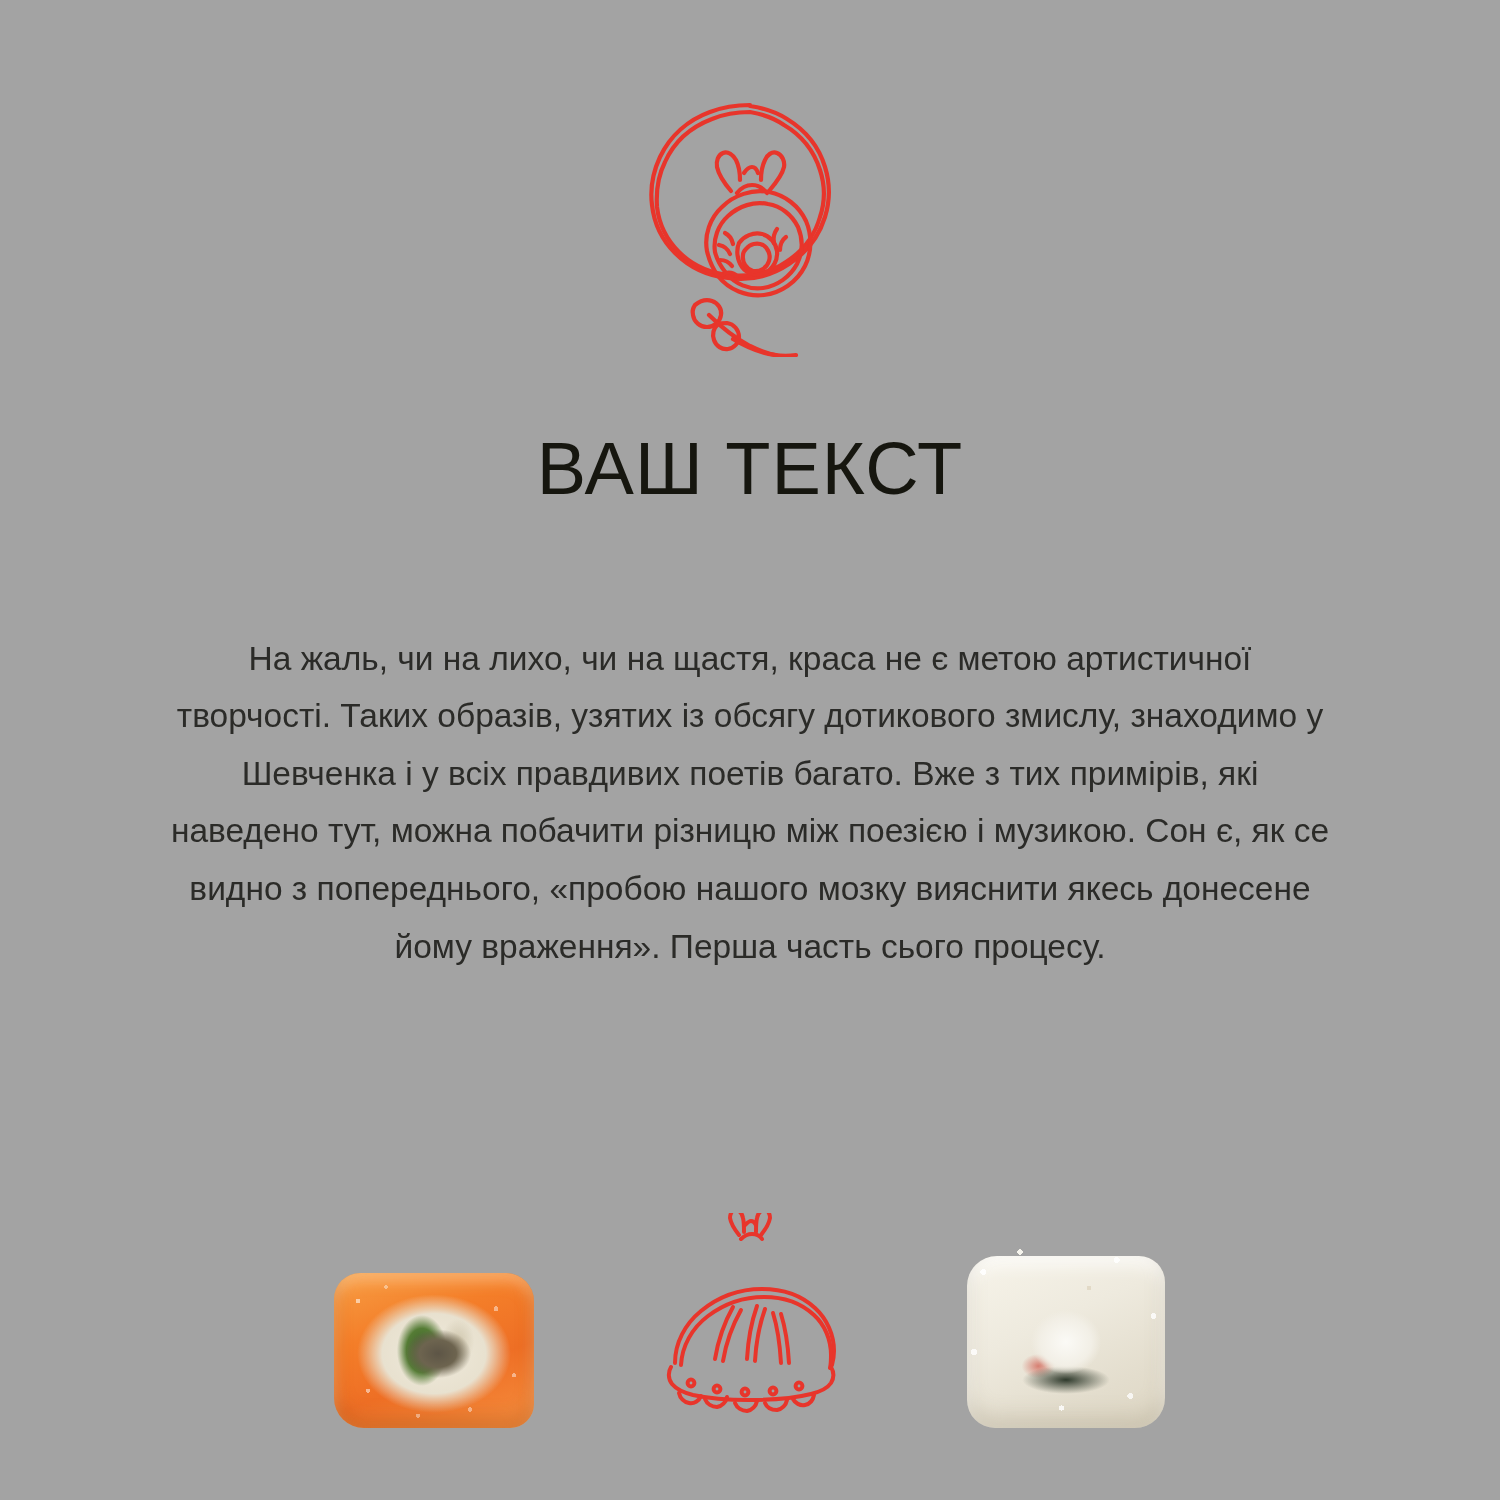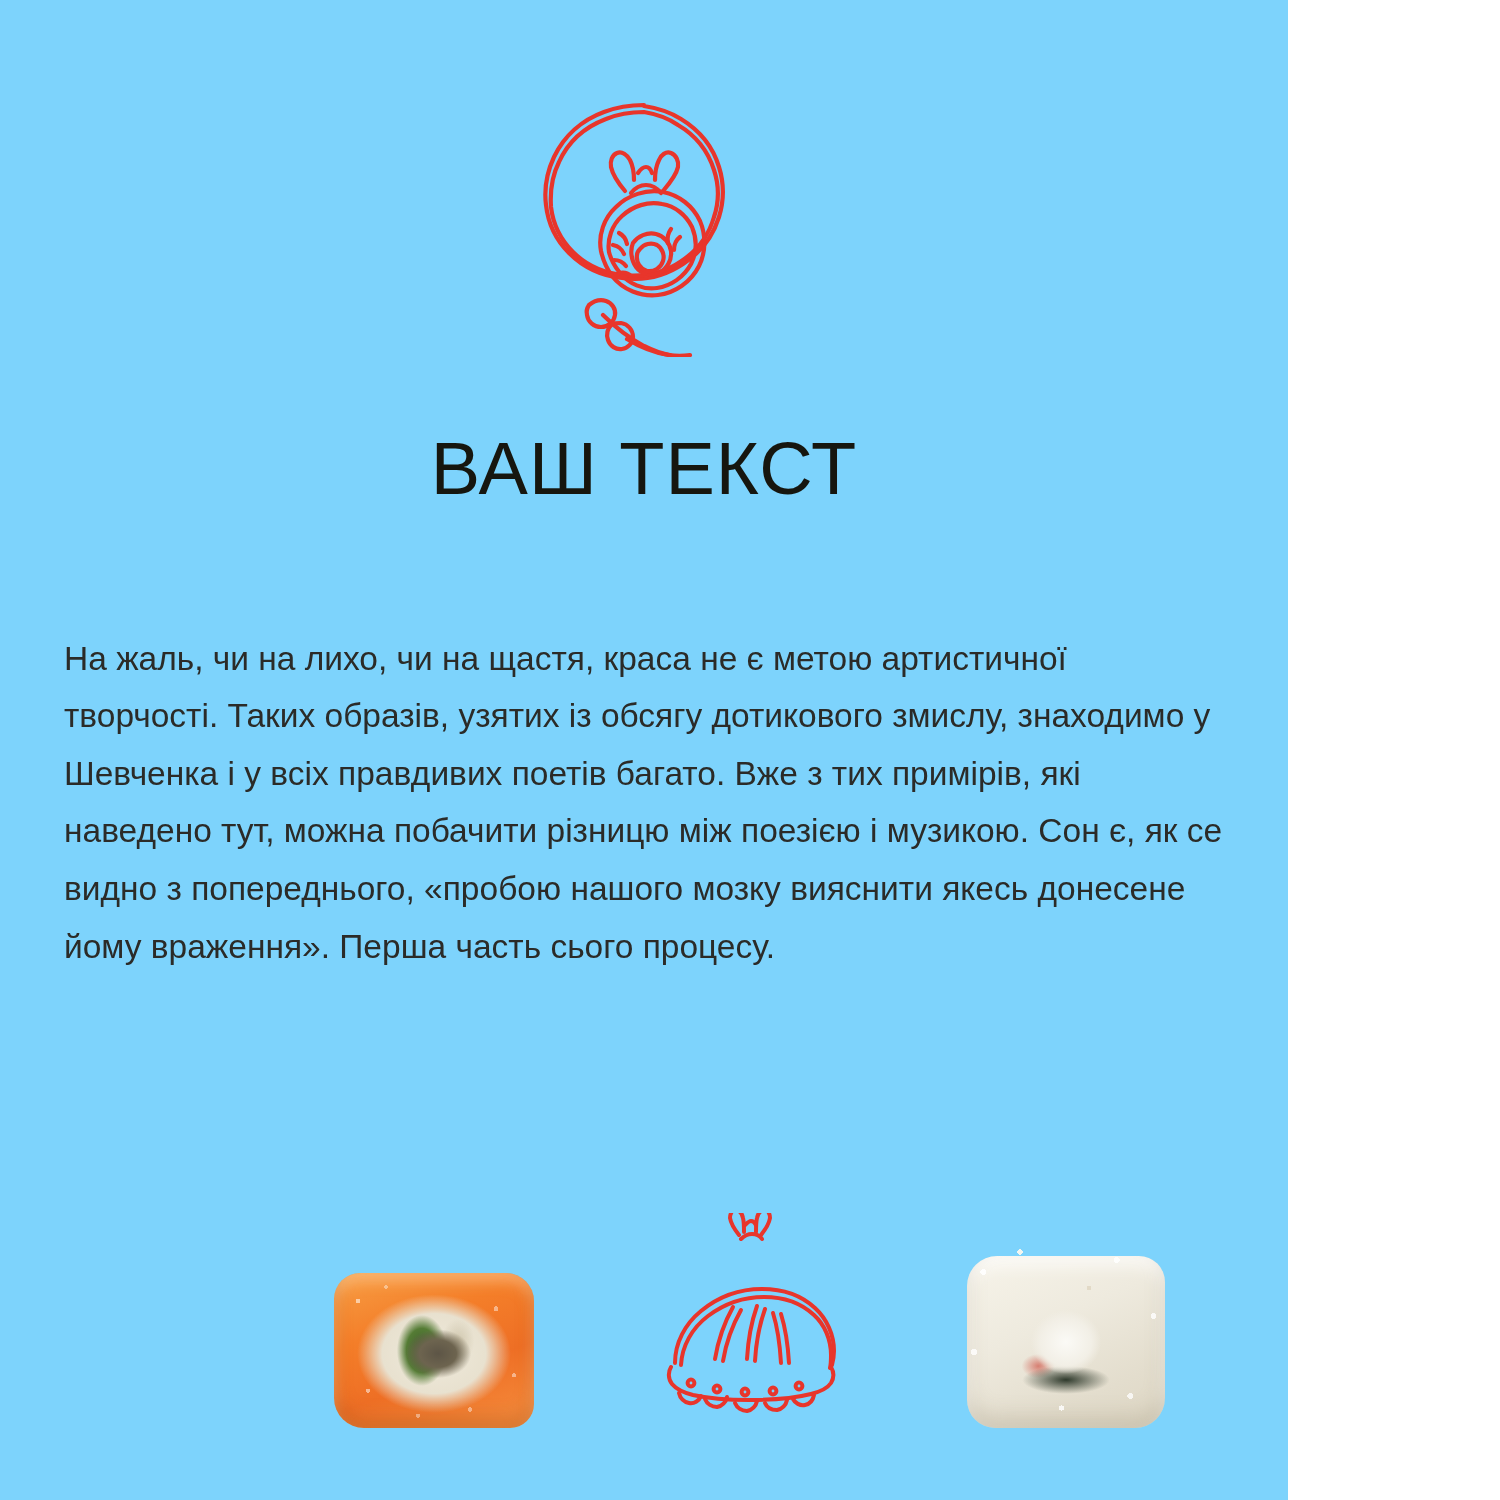--- a/index.html
+++ b/index.html
@@ -9,23 +9,23 @@
   }
   body {
     width: 1500px;
     height: 1500px;
     font-family: "Liberation Sans", sans-serif;
     color: #1d1d1b;
     overflow: hidden;
   }
   .page {
     position: relative;
-    width: 1288px;
+    width: 1500px;
     height: 1500px;
-    background: #7dd3fc;
+    background: #a3a3a3;
     display: flex;
     flex-direction: column;
     align-items: center;
   }
 
   
   .logo-wrap {
     margin-top: 62px;
     width: 300px;
     height: 300px;
@@ -43,20 +43,21 @@
     font-weight: 400;
     line-height: 1;
     color: #16160f;
     text-align: center;
   }
 
   
   .body-text {
     margin-top: 74px;
     width: 1160px;
+    text-align: center;
     font-size: 33.5px;
     line-height: 1.72;
     color: #2b2b28;
     font-weight: 400;
   }
 
   
   .bottom-row {
     position: absolute;
     bottom: 72px;

